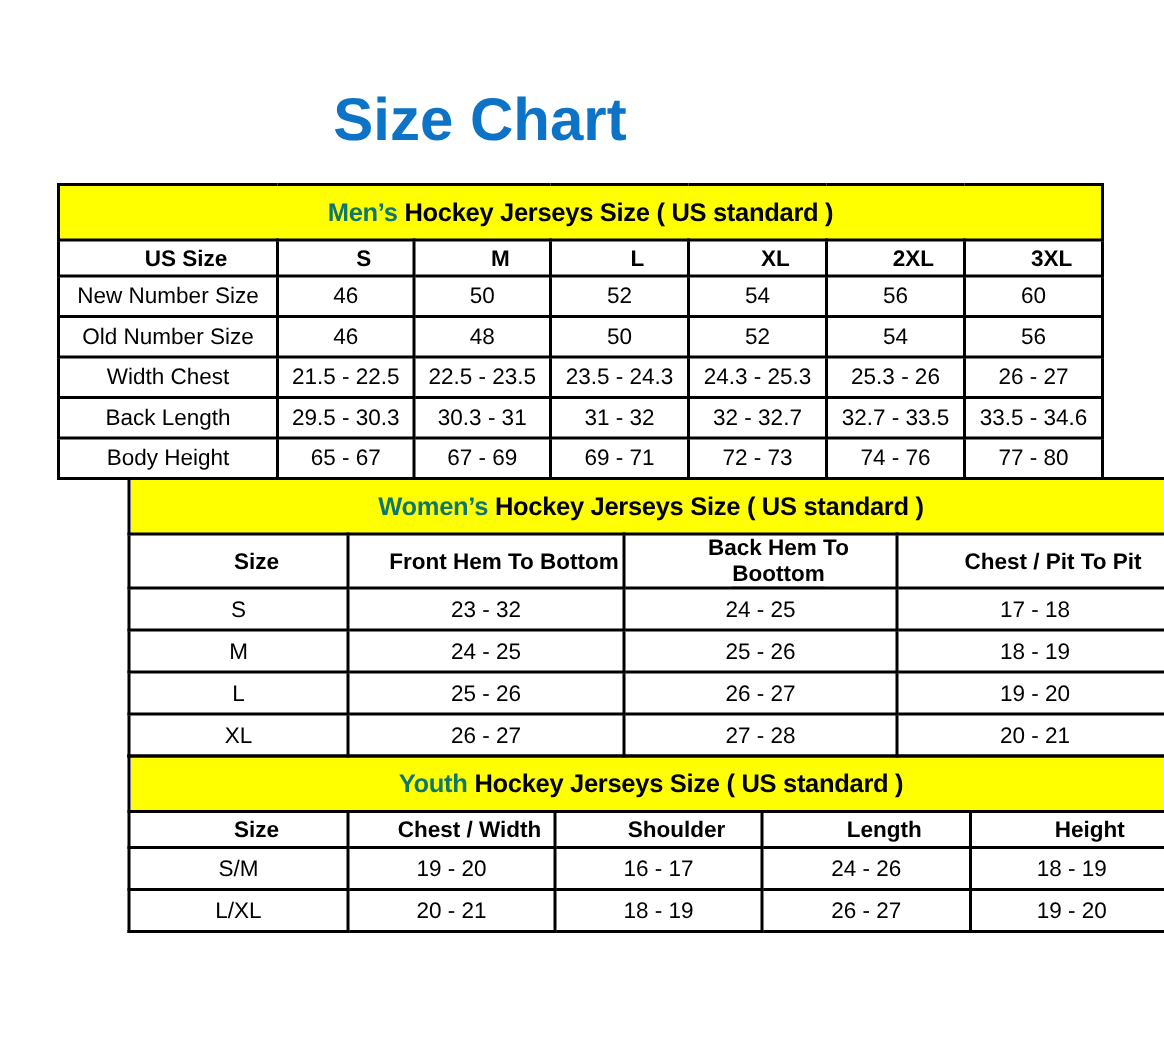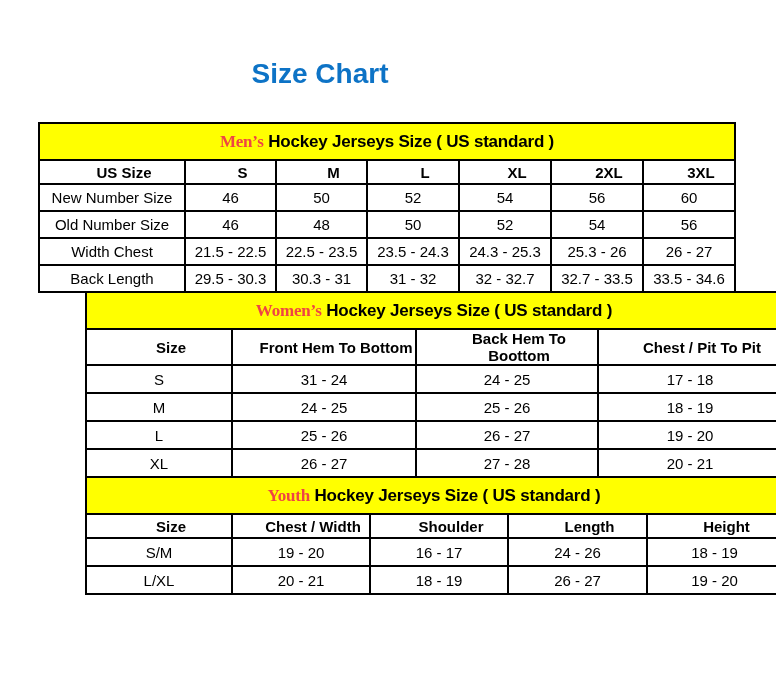--- a/index.html
+++ b/index.html
@@ -3,35 +3,35 @@
 <meta charset="utf-8">
 <style>
   html, body { margin:0; padding:0; background:#ffffff; }
   .canvas {
     position:relative; width:776px; height:692px; background:#ffffff;
     font-family:"Liberation Sans", sans-serif; color:#000;
     overflow:hidden;
   }
   .page-title {
     position:absolute; top:58px; left:0; width:640px;
-    text-align:center; font-size:28px; font-weight:700;
+    text-align:center; font-size:40px; font-weight:700;
     color:#0d73c6; letter-spacing:0px;
   }
   .tables { position:absolute; left:38px; top:122px; width:696px; }
   table.t {
     border-collapse:collapse; table-layout:fixed; width:696px;
     font-family:"Liberation Sans", sans-serif;
   }
   table.t + table.t { margin-top:-2px;margin-left:47px; }
   .t td, .t th { border:2px solid #000; text-align:center; vertical-align:middle; padding:0 2px; overflow:hidden; }
   tr.banner td {
     background:#ffff00; height:35px; font-weight:700; font-size:17px;
     letter-spacing:-0.2px;
   }
-  .hl { color:#ef4444;font-family:Liberation Serif, serif; }
+  .hl { color:#0f766e; }
   tr.head th { height:22px; font-size:15px; font-weight:700; background:#fff;padding-left:26px; }
   tr.data td { height:25px; font-size:15px; font-weight:400; background:#fff; }
   .womens tr.data td, .youth tr.data td { height:26px; }
   td.size-label { font-weight:700; }
   td.row-label { font-weight:400; }
   .wavy {
     text-decoration-line:underline;
     text-decoration-style:wavy;
     text-decoration-color:#ff3b30;
     text-decoration-thickness:1px;
@@ -100,20 +100,29 @@
       </tr>
       <tr class="data">
         <td class="row-label">Back Length</td>
         <td>29.5 - 30.3</td>
         <td>30.3 - 31</td>
         <td>31 - 32</td>
         <td>32 - 32.7</td>
         <td>32.7 - 33.5</td>
         <td>33.5 - 34.6</td>
       </tr>
+      <tr class="data">
+        <td class="row-label">Body Height</td>
+        <td>65 - 67</td>
+        <td>67 - 69</td>
+        <td>69 - 71</td>
+        <td>72 - 73</td>
+        <td>74 - 76</td>
+        <td>77 - 80</td>
+      </tr>
     </tbody>
       </table>
 
     <table class="t womens">
       <colgroup>
         <col style="width:146px">
           <col style="width:184px">
           <col style="width:182px">
           <col style="width:184px">
       </colgroup>
@@ -122,21 +131,21 @@
         <td colspan="4"><span class="hl">Women’s</span> <span>Hockey Jerseys Size ( US standard )</span></td>
       </tr>
       <tr class="head">
         <th>Size</th>
         <th>Front Hem To Bottom</th>
         <th><span>Back Hem To</span> <span class="wavy">Boottom</span></th>
         <th>Chest / Pit To Pit</th>
       </tr>
       <tr class="data">
         <td class="size-label">S</td>
-        <td>31 - 24</td>
+        <td>23 - 32</td>
         <td>24 - 25</td>
         <td>17 - 18</td>
       </tr>
       <tr class="data">
         <td class="size-label">M</td>
         <td>24 - 25</td>
         <td>25 - 26</td>
         <td>18 - 19</td>
       </tr>
       <tr class="data">

